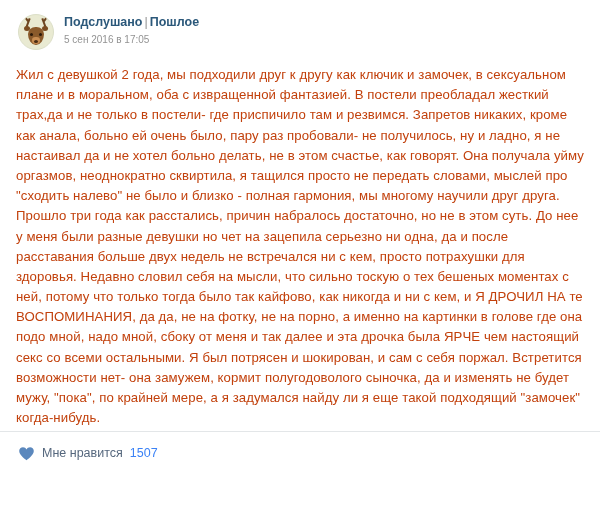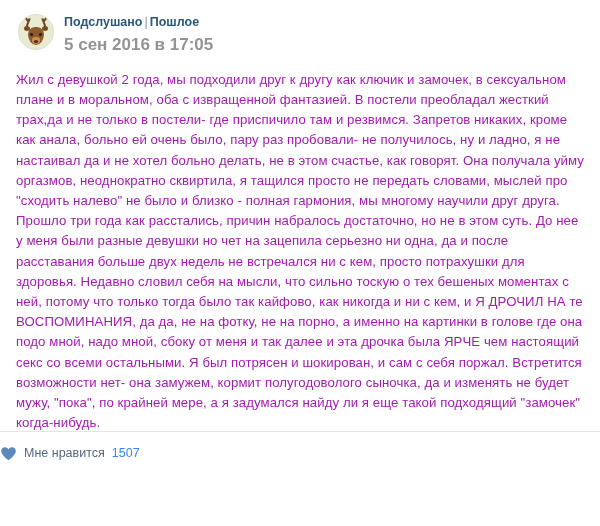--- a/index.html
+++ b/index.html
@@ -125,44 +125,44 @@
     text-decoration: none;
     cursor: pointer;
   }
   .sep {
     color: #939393;
     font-weight: normal;
     padding: 0 2px;
   }
   .date {
     margin-top: 3px;
-    font-size: 17px;
+    font-size: 10px;
     color: #939393;
-    font-weight: bold;
   }
   .body {
     margin-top: 15px;
     font-size: 13.2px;
     line-height: 1.53;
-    color: #a21caf;
+    color: #c2410c;
     text-align: left;
     letter-spacing: 0.08px;
   }
   .body p {
     margin: 0;
   }
   .footer {
     position: absolute;
     left: 0;
     right: 0;
     bottom: 0;
     height: 42px;
     border-top: 1px solid #e3e6e8;
     display: flex;
     align-items: center;
+    padding-left: 18px;
     background: #ffffff;
   }
   .like {
     display: flex;
     align-items: center;
     gap: 7px;
     cursor: pointer;
     user-select: none;
   }
   .heart {

